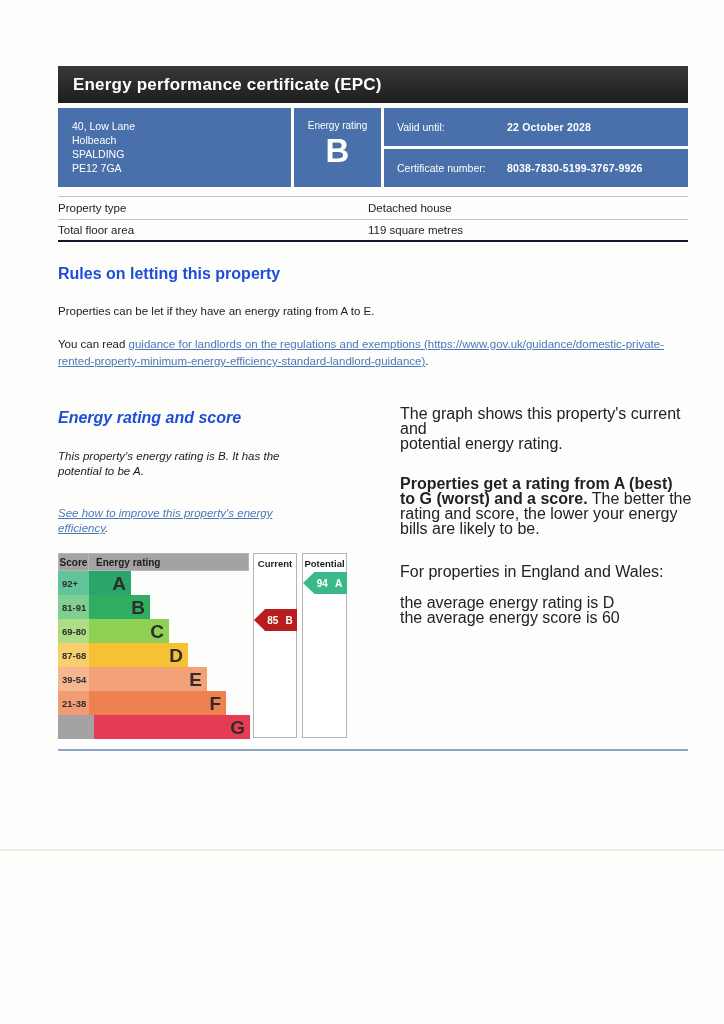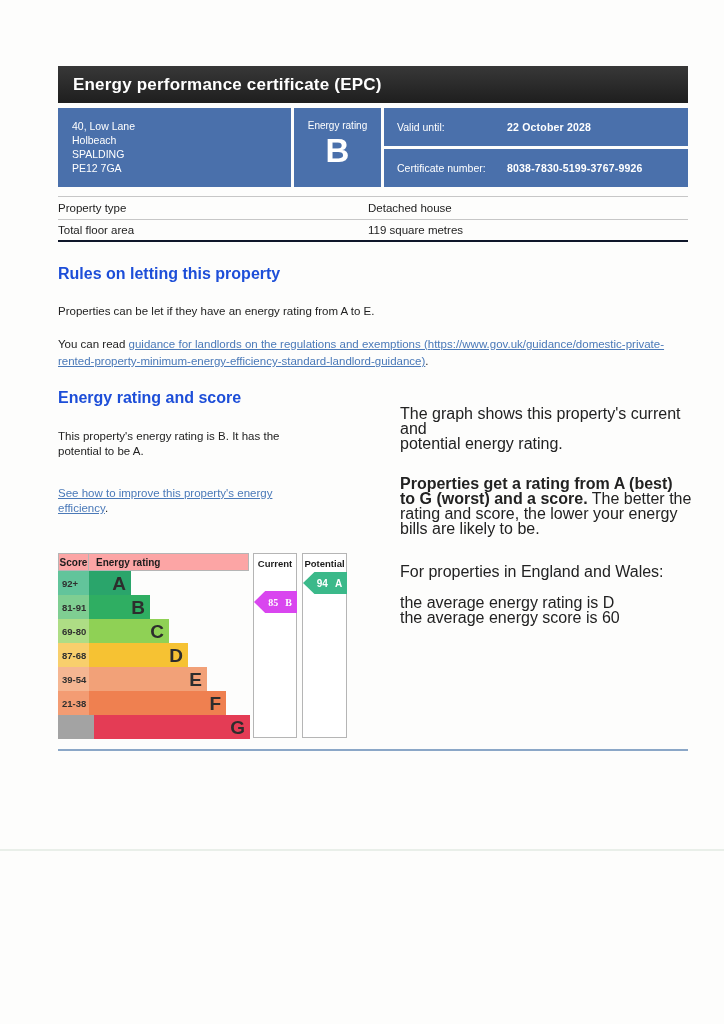--- a/index.html
+++ b/index.html
@@ -34,33 +34,33 @@
 
   
   .rules { position:absolute; top:264px; left:58px; width:614px; }
   h2.sec { font-size:16px; font-weight:bold; color:#1d4ed8; line-height:20px; }
   .rules h2 { margin-bottom:20px; }
   .rules .p1 { font-size:11.5px; line-height:15px; margin-bottom:17px; }
   .rules .p2 { font-size:11.5px; line-height:17px; }
   a.link { color:#4a79b8; text-decoration:underline; cursor:pointer; }
 
   
-  .rating-left { position:absolute; top:388px; left:58px; width:252px; }
+  .rating-left { position:absolute; top:408px; left:58px; width:252px;font-style:italic; }
   .rating-left h2 { margin-bottom:21px; }
   .rating-left .para { font-size:11.5px; line-height:15px; }
   .rating-left .linkblock { display:inline-block; margin-top:27px; font-size:11.5px; line-height:15px; }
   .rating-right { position:absolute; top:406px; left:400px; width:292px; font-size:16px; line-height:15px; }
   .rating-right .rp1 { margin-bottom:25px; }
   .rating-right .rp2 { margin-bottom:28px; }
   .rating-right .rp3 { margin-bottom:16px; }
   .bold { font-weight:bold; }
 
   
   .chart { position:absolute; top:553px; left:58px; width:290px; height:185px; font-family:"Liberation Sans",sans-serif; }
-  .ch-head { position:absolute; top:0; height:18px; background:#fca5a5; border:1px solid #b5b5b5;
+  .ch-head { position:absolute; top:0; height:18px; background:#a3a3a3; border:1px solid #b5b5b5;
     font-size:10px; font-weight:bold; color:#1c1c1c; display:flex; align-items:center; }
   .ch-score-head { left:0; width:31px; justify-content:center; }
   .ch-rating-head { left:30px; width:161px; padding-left:7px; }
   .ch-col { position:absolute; top:0; height:185px; background:#fff; border:1px solid #b5b5b5; }
   .ch-current { left:195px; width:44px; }
   .ch-potential { left:244px; width:45px; }
   .ch-col-head { height:18px; display:flex; align-items:center; justify-content:center;
     font-size:9.5px; font-weight:bold; color:#1c1c1c; white-space:nowrap; overflow:visible; }
   .ch-rows { position:absolute; top:18px; left:0; width:195px; }
   .ch-row { display:flex; height:24px; }
@@ -196,21 +196,21 @@
             <span class="ch-letter">F</span>
           </div>
         </div>
         <div class="ch-row">
           <div class="ch-score" style="background: #a3a3a3; padding-left: 36px;">1-20</div>
           <div class="ch-bar" style="width: 156px; background: rgb(228, 60, 85);">
             <span class="ch-letter">G</span>
           </div>
         </div>
       </div>
-    <div class="arrow current-arrow" style="top: 38px; background: #d946ef; font-family: Liberation Serif, serif;">
+    <div class="arrow current-arrow" style="top: 56px; background: #b91c1c;">
       <span class="arr-score">85</span>
         <span class="arr-letter">B</span>
     </div>
     <div class="arrow potential-arrow" style="top: 19px; background: rgb(59, 185, 138);">
       <span class="arr-score">94</span>
         <span class="arr-letter">A</span>
     </div>
   </div>
 
   <div class="hr-bottom"></div>

